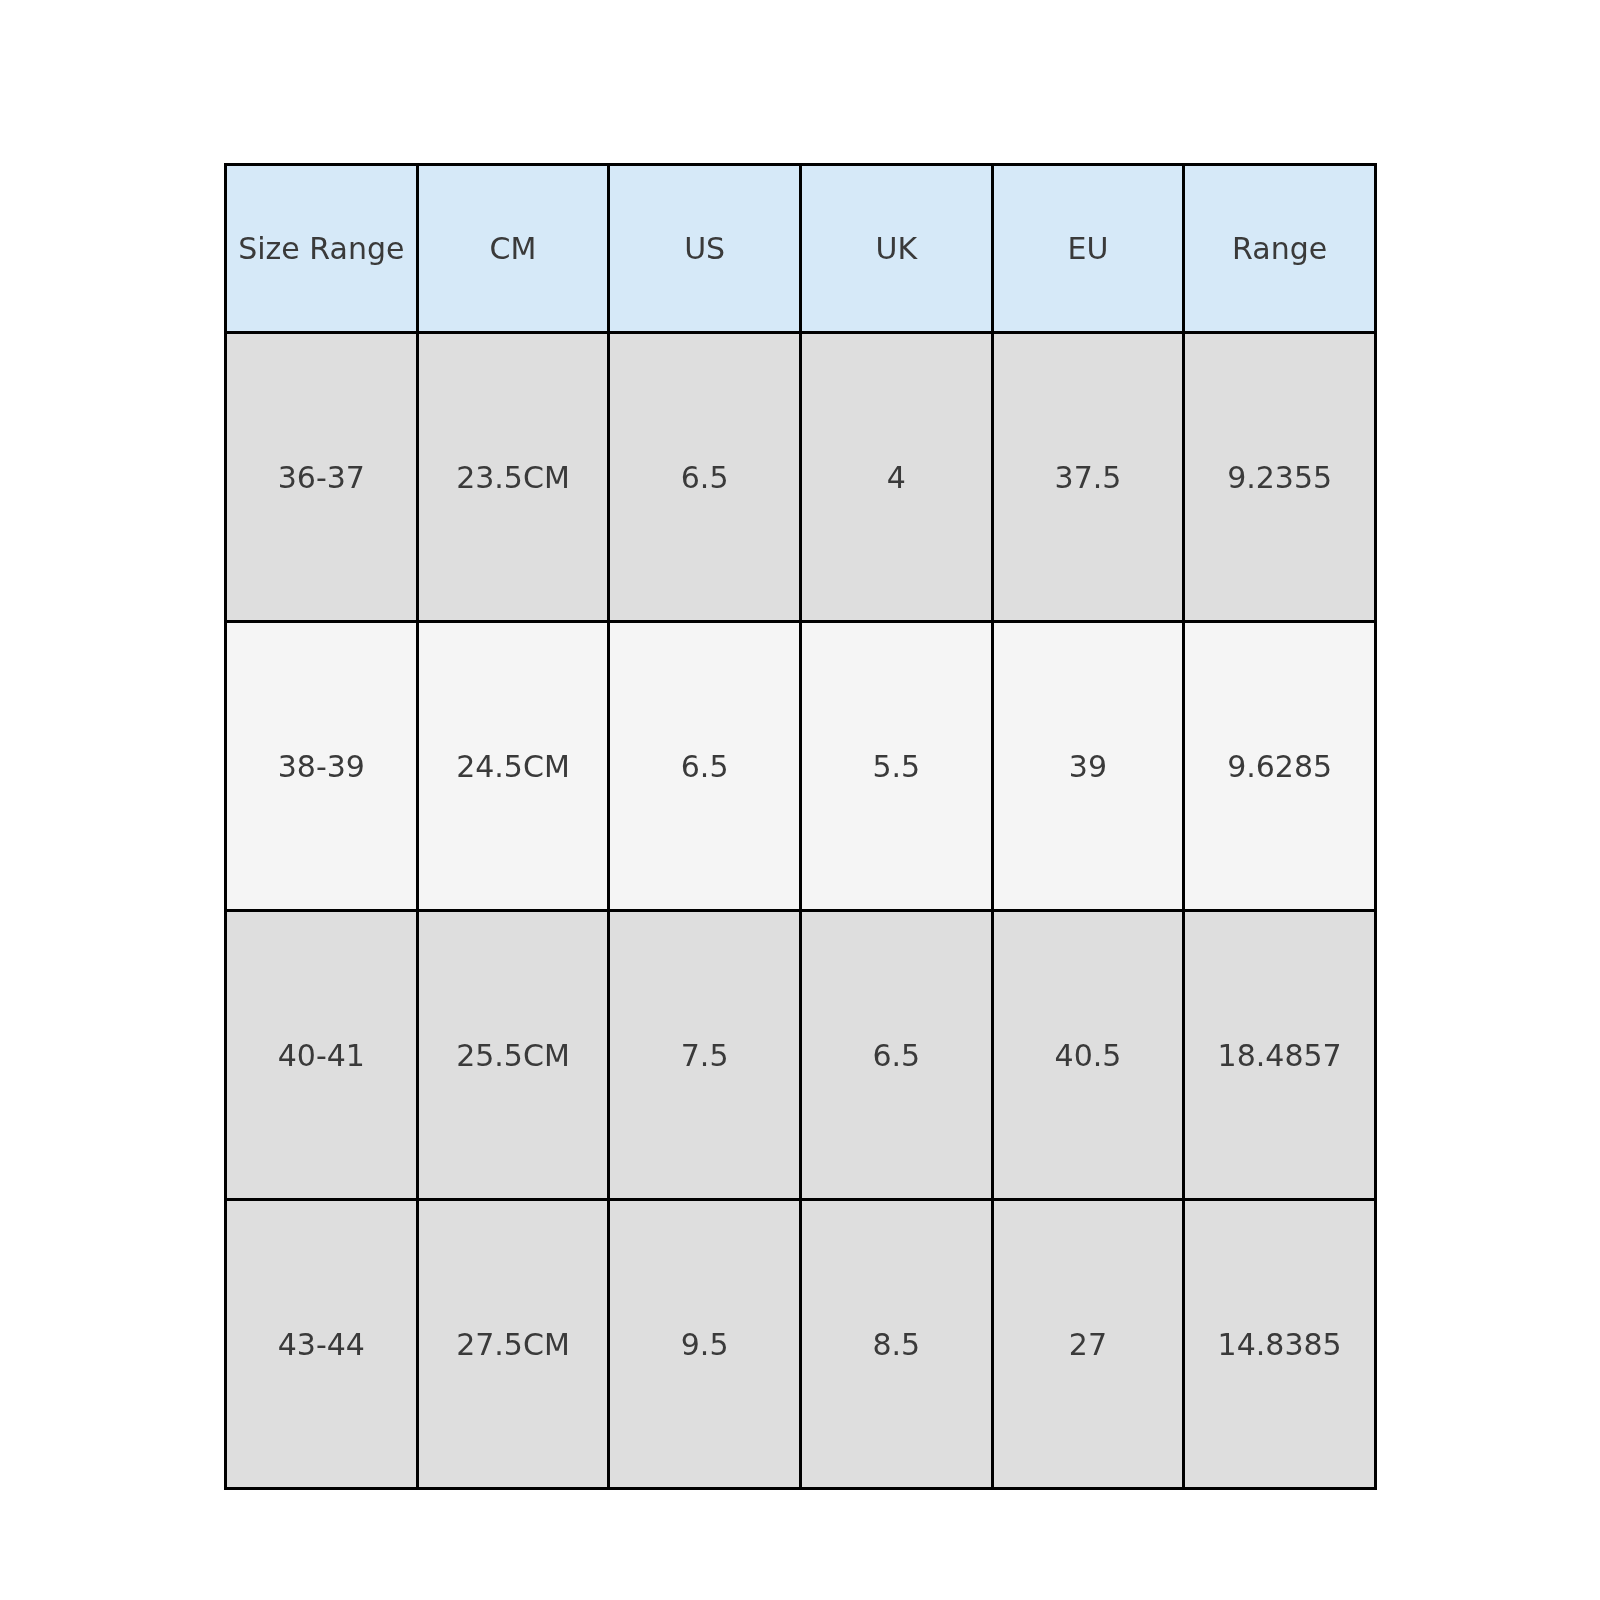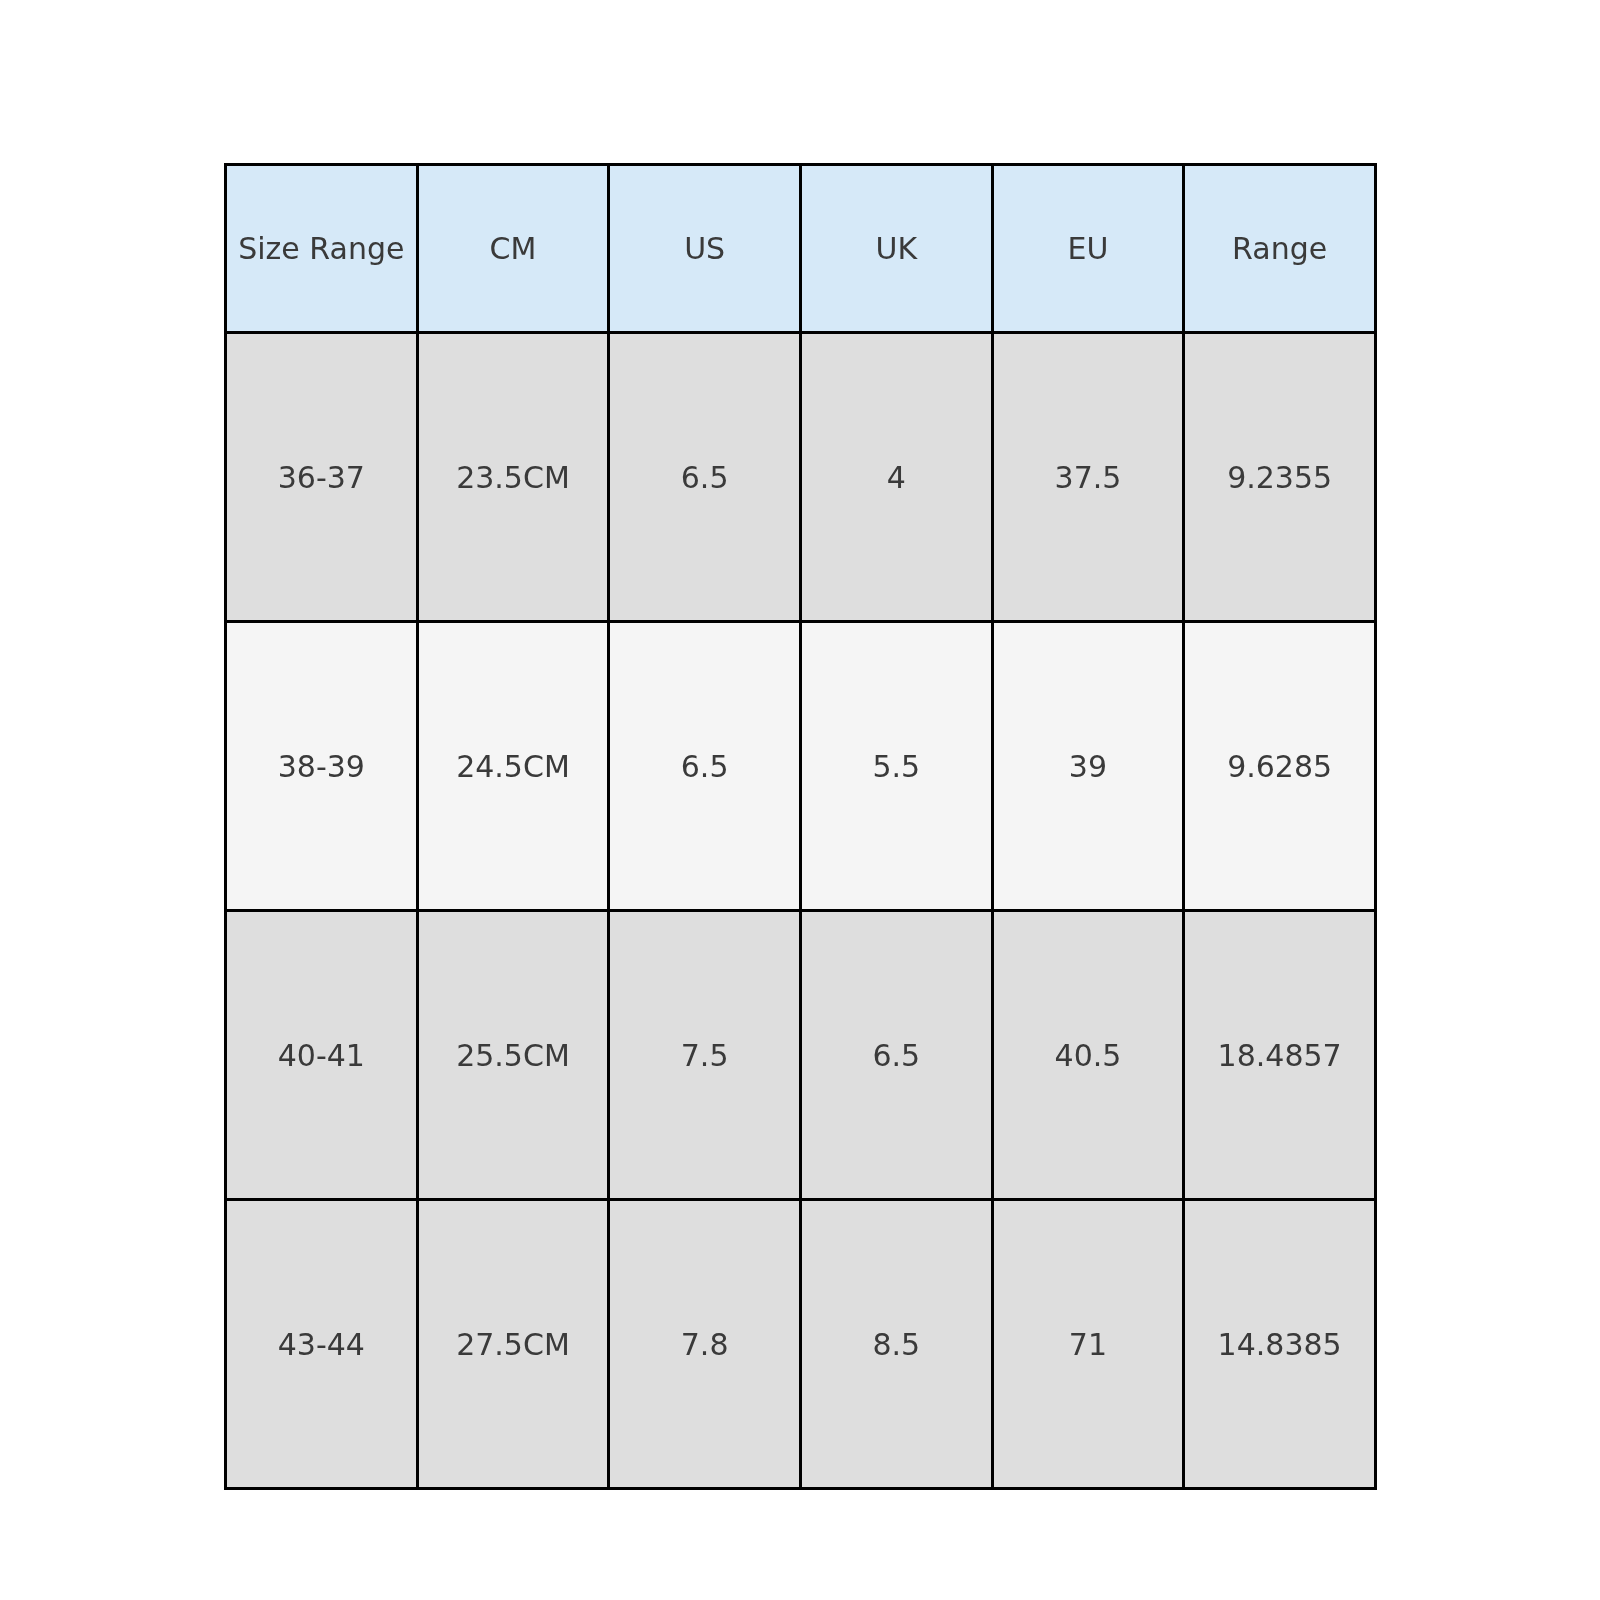--- a/index.html
+++ b/index.html
@@ -89,20 +89,20 @@
         <td>40-41</td>
         <td>25.5CM</td>
         <td>7.5</td>
         <td>6.5</td>
         <td>40.5</td>
         <td>18.4857</td>
       </tr>
       <tr class="row-odd">
         <td>43-44</td>
         <td>27.5CM</td>
-        <td>7.8</td>
+        <td>9.5</td>
         <td>8.5</td>
-        <td>71</td>
+        <td>27</td>
         <td>14.8385</td>
       </tr>
     </tbody>
   </table>
 </div>
 
 </body></html>

